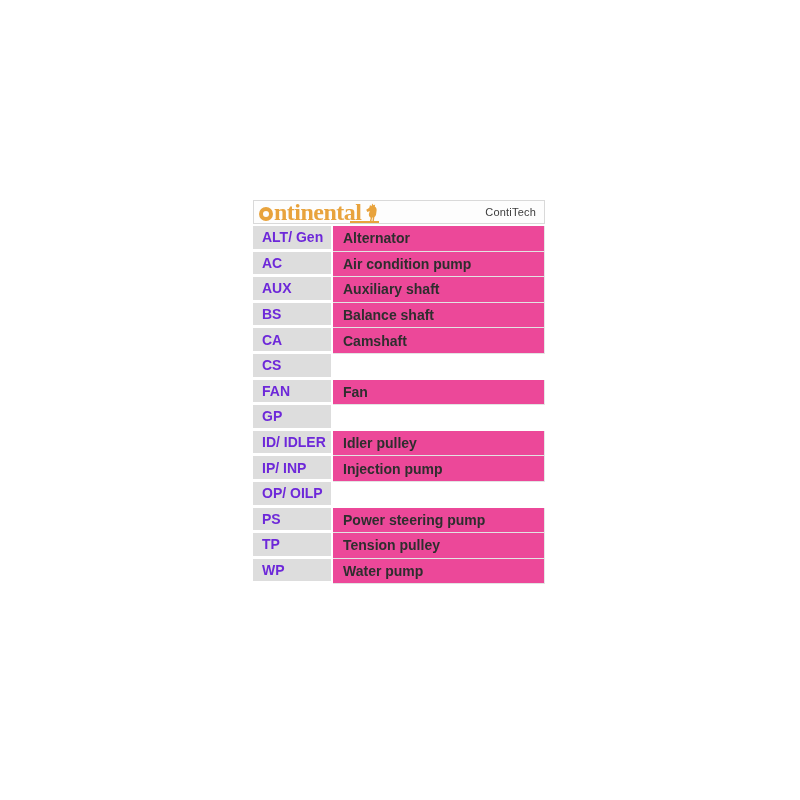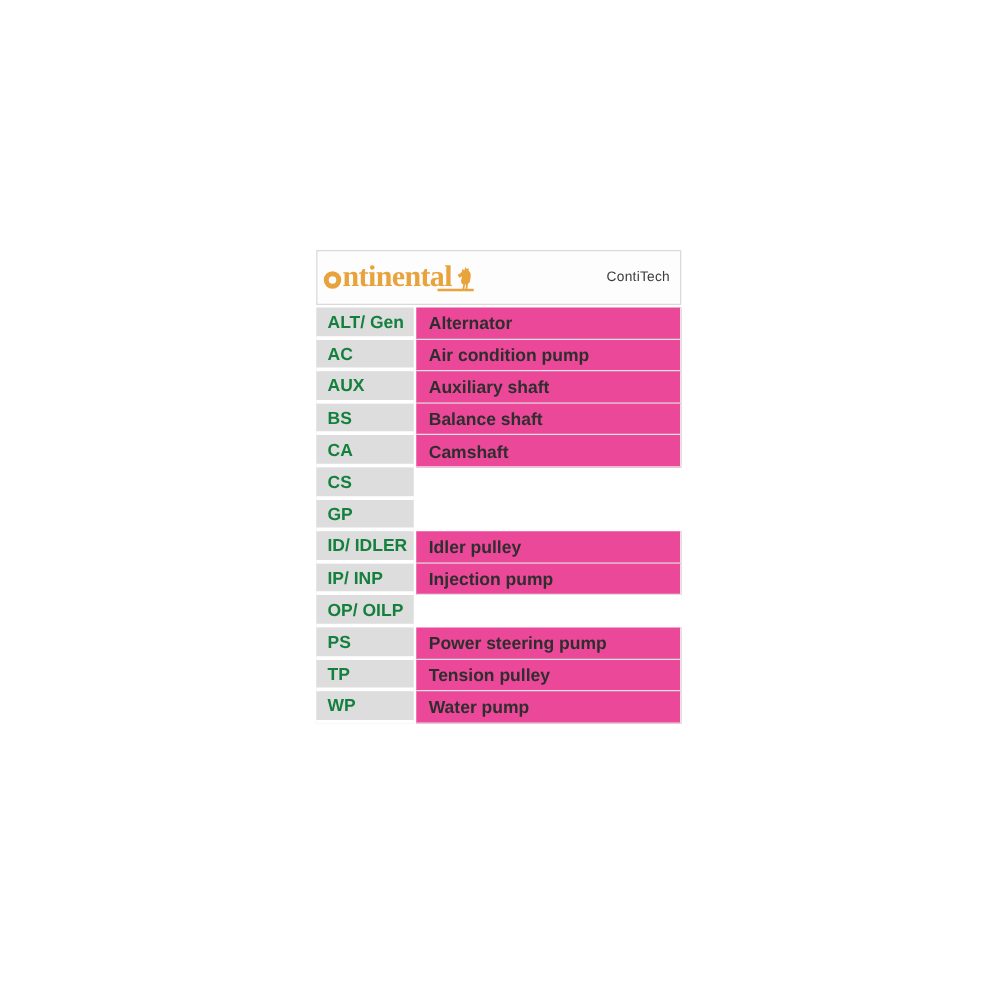--- a/index.html
+++ b/index.html
@@ -16,21 +16,21 @@
 
   .card {
     position: absolute;
     left: 253px;
     top: 200px;
     width: 292px;
   }
 
   
   .brand-bar {
-    height: 44px;
+    height: 24px;
     border: 1px solid #d9d9d9;
     background: #fdfdfd;
     display: flex;
     align-items: center;
     justify-content: space-between;
     padding: 0 8px 0 5px;
   }
   .logo {
     display: flex;
     align-items: center;
@@ -77,21 +77,21 @@
   .row { display: flex; height: 25.6px; }
   .abbr {
     width: 78px;
     background: #dddddd;
     border-bottom: 3px solid #ffffff;
     display: flex;
     align-items: center;
     padding-left: 9px;
     font-size: 14px;
     font-weight: bold;
-    color: #15803d;
+    color: #6d28d9;
     white-space: nowrap;
   }
   .desc {
     flex: 1;
     margin-left: 2px;
     background: #ec4899;
     border-bottom: 1px solid #e3e3e3;
     border-right: 1px solid #e6e6e6;
     display: flex;
     align-items: center;
@@ -144,20 +144,24 @@
 
     <div class="row">
       <div class="abbr">CA</div>
       <div class="desc">Camshaft</div>
     </div>
 
     <div class="row">
       <div class="abbr">CS</div>
     </div>
 
+    <div class="row">
+      <div class="abbr">FAN</div>
+      <div class="desc">Fan</div>
+    </div>
 
     <div class="row">
       <div class="abbr">GP</div>
     </div>
 
     <div class="row">
       <div class="abbr">ID/ IDLER</div>
       <div class="desc">Idler pulley</div>
     </div>
 

